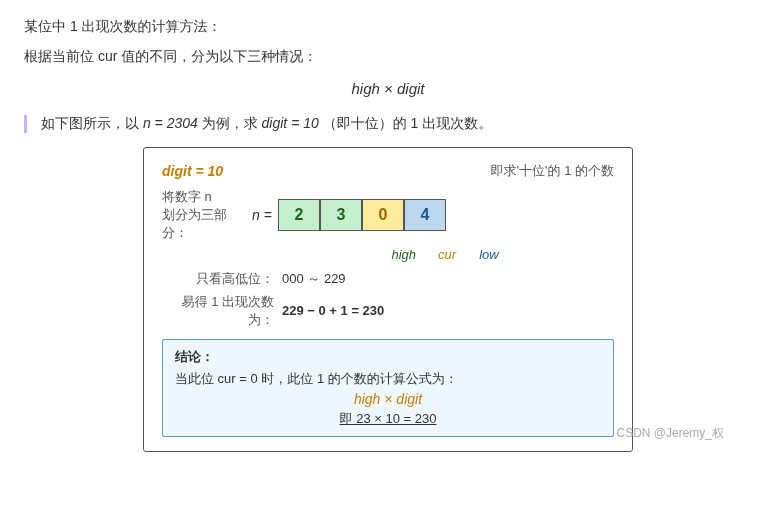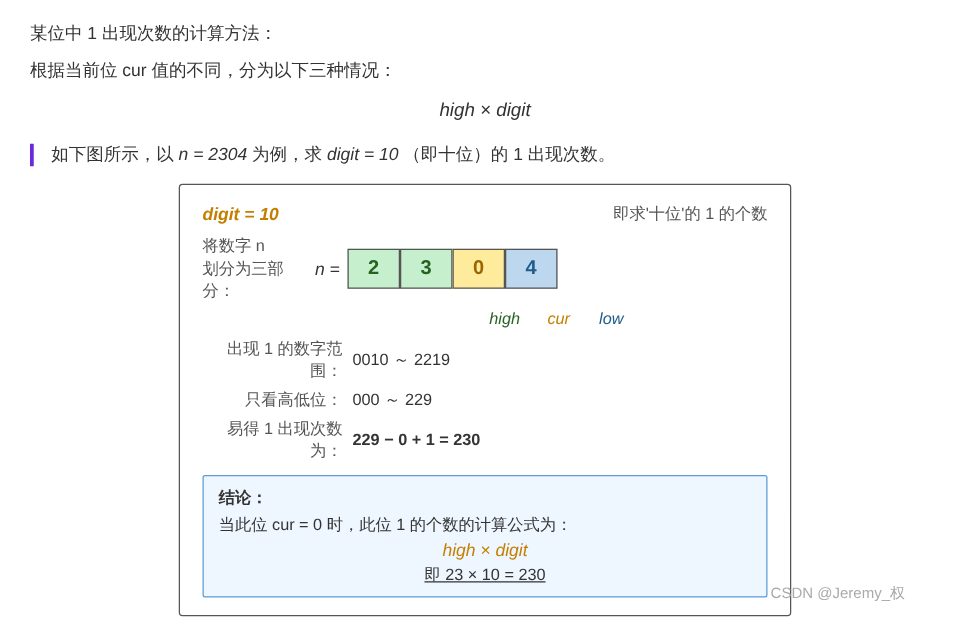--- a/index.html
+++ b/index.html
@@ -34,21 +34,21 @@
 
     .formula-block {
       text-align: center;
       margin: 14px 0 18px 0;
       font-style: italic;
       font-size: 15px;
       color: #333;
     }
 
     .example-block {
-      border-left: 3px solid #6d28d9;
+      border-left: 3px solid #c4b5fd;
       padding-left: 14px;
       margin-bottom: 14px;
       font-size: 14px;
       color: #333;
     }
 
     .diagram-container {
       border: 1.5px solid #555;
       border-radius: 3px;
       width: 490px;
@@ -258,24 +258,20 @@
       <div class="hcl-label">
         <em class="orange-text">cur</em>
       </div>
       <div class="hcl-label">
         <em class="blue-text">low</em>
       </div>
     </div>
 
     <div class="info-rows">
       <div class="info-row">
-        <div class="info-row-label">出现 1 的数字范围：</div>
-        <div class="info-row-value">0010 ～ 2219</div>
-      </div>
-      <div class="info-row">
         <div class="info-row-label">只看高低位：</div>
         <div class="info-row-value">000 ～ 229</div>
       </div>
       <div class="info-row">
         <div class="info-row-label">易得 1 出现次数为：</div>
         <div class="info-row-value">
           <strong>229 − 0 + 1 = 230</strong>
         </div>
       </div>
     </div>

